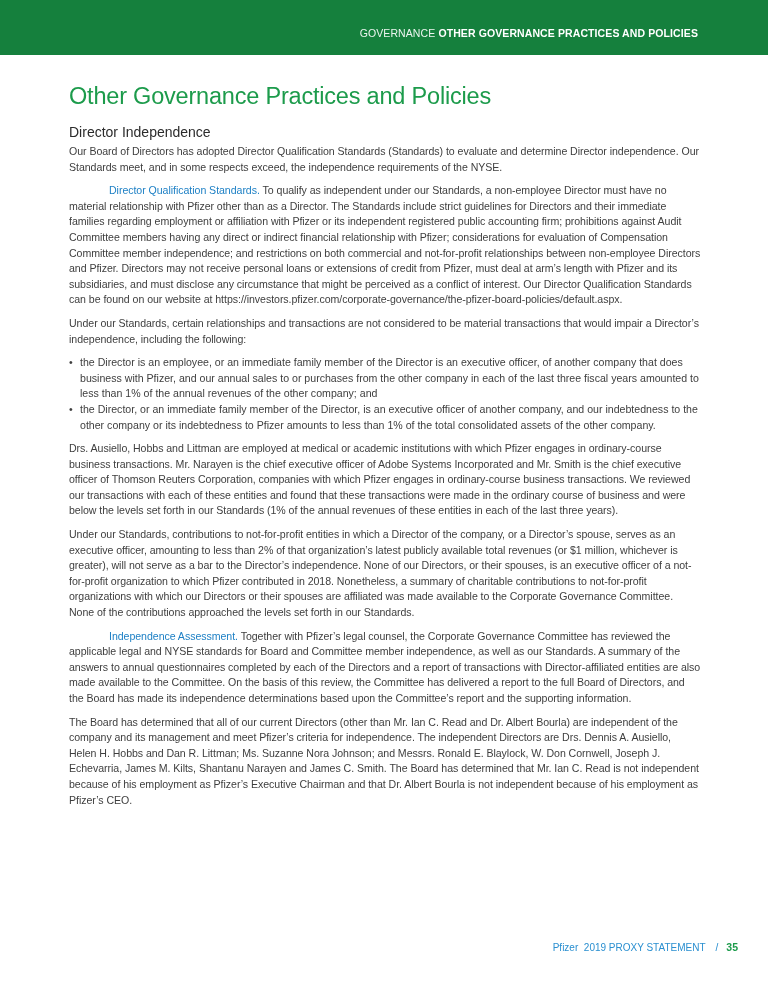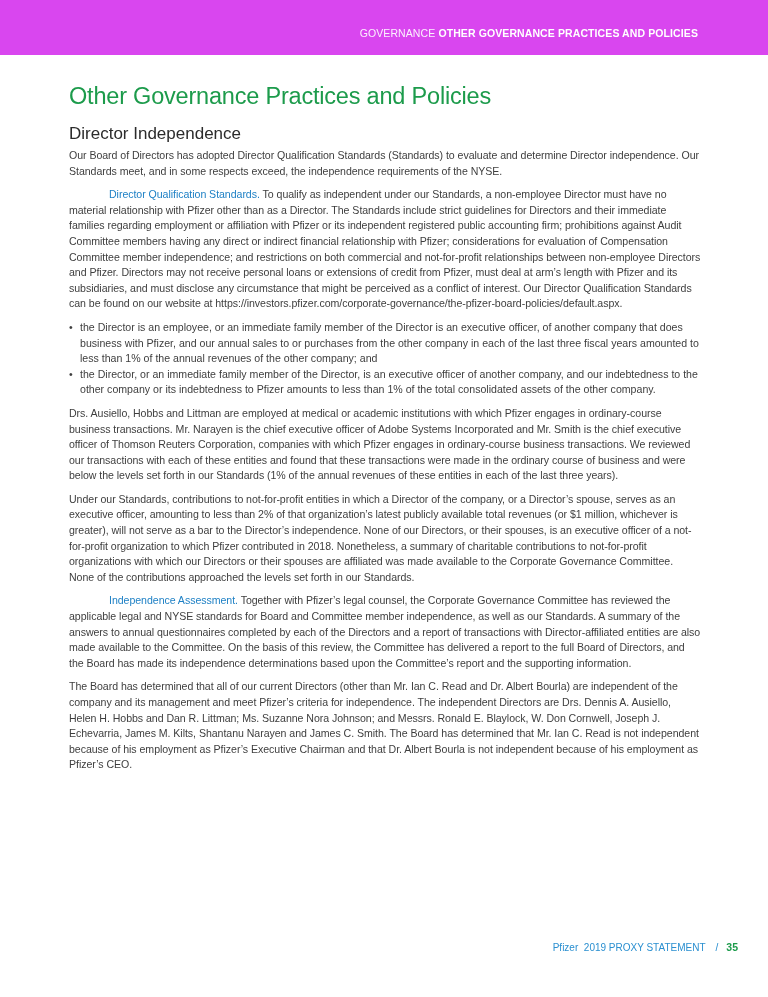--- a/index.html
+++ b/index.html
@@ -1,34 +1,34 @@
 <!DOCTYPE html>
 <html><head>
 <meta charset="utf-8">
 <style>
   html, body { margin: 0; padding: 0; }
   body {
     width: 768px; height: 997px; background: #ffffff; position: relative; overflow: hidden;
     font-family: "Liberation Sans", "DejaVu Sans", sans-serif; color: #3b3b3b;
   }
   .topbar {
-    position: absolute; left: 0; top: 0; width: 768px; height: 55px; background: #d946ef;
+    position: absolute; left: 0; top: 0; width: 768px; height: 55px; background: #15803d;
   }
   .topbar .crumb {
     position: absolute; right: 70px; top: 27px; font-size: 10.5px; color: #ffffff; letter-spacing: 0.1px;
     white-space: nowrap;
   }
   .topbar .crumb .light { font-weight: normal; opacity: 0.92; }
   .topbar .crumb .bold { font-weight: bold; }
   .content { position: absolute; left: 69px; top: 83px; width: 632px; }
   h1 {
     margin: 0; font-weight: normal; font-size: 23.5px; color: #1c9b4b; letter-spacing: -0.2px;
   }
   h2 {
-    margin: 14px 0 4px 0; font-weight: normal; font-size: 17px; color: #2b2b2b;
+    margin: 14px 0 4px 0; font-weight: normal; font-size: 14px; color: #2b2b2b;
   }
   p {
     margin: 0 0 8px 0; font-size: 10.6px; line-height: 15.6px; color: #3e3e3e; letter-spacing: -0.05px;
   }
   .lead { color: #1e80c5; font-weight: normal; padding-left: 40px; }
   ul { margin: 0 0 8px 0; padding: 0; list-style: none; }
   ul li {
     position: relative; padding-left: 11px; font-size: 10.6px; line-height: 15.6px; color: #3e3e3e;
   }
   ul li .bullet { position: absolute; left: 0; top: 0; }
@@ -49,20 +49,21 @@
 </div>
 
 <div class="content">
   <h1>Other Governance Practices and Policies</h1>
   <h2>Director Independence</h2>
 
   <p>Our Board of Directors has adopted Director Qualification Standards (Standards) to evaluate and determine Director independence. Our Standards meet, and in some respects exceed, the independence requirements of the NYSE.</p>
 
   <p><span class="lead">Director Qualification Standards.</span><span> To qualify as independent under our Standards, a non-employee Director must have no material relationship with Pfizer other than as a Director. The Standards include strict guidelines for Directors and their immediate families regarding employment or affiliation with Pfizer or its independent registered public accounting firm; prohibitions against Audit Committee members having any direct or indirect financial relationship with Pfizer; considerations for evaluation of Compensation Committee member independence; and restrictions on both commercial and not-for-profit relationships between non-employee Directors and Pfizer. Directors may not receive personal loans or extensions of credit from Pfizer, must deal at arm’s length with Pfizer and its subsidiaries, and must disclose any circumstance that might be perceived as a conflict of interest. Our Director Qualification Standards can be found on our website at https://investors.pfizer.com/corporate-governance/the-pfizer-board-policies/default.aspx.</span></p>
 
+  <p>Under our Standards, certain relationships and transactions are not considered to be material transactions that would impair a Director’s independence, including the following:</p>
 
   <ul>
     <li><span class="bullet">•</span><span>the Director is an employee, or an immediate family member of the Director is an executive officer, of another company that does business with Pfizer, and our annual sales to or purchases from the other company in each of the last three fiscal years amounted to less than 1% of the annual revenues of the other company; and</span></li>
     <li><span class="bullet">•</span><span>the Director, or an immediate family member of the Director, is an executive officer of another company, and our indebtedness to the other company or its indebtedness to Pfizer amounts to less than 1% of the total consolidated assets of the other company.</span></li>
   </ul>
 
   <p>Drs. Ausiello, Hobbs and Littman are employed at medical or academic institutions with which Pfizer engages in ordinary-course business transactions. Mr. Narayen is the chief executive officer of Adobe Systems Incorporated and Mr. Smith is the chief executive officer of Thomson Reuters Corporation, companies with which Pfizer engages in ordinary-course business transactions. We reviewed our transactions with each of these entities and found that these transactions were made in the ordinary course of business and were below the levels set forth in our Standards (1% of the annual revenues of these entities in each of the last three years).</p>
   <p>Under our Standards, contributions to not-for-profit entities in which a Director of the company, or a Director’s spouse, serves as an executive officer, amounting to less than 2% of that organization’s latest publicly available total revenues (or $1 million, whichever is greater), will not serve as a bar to the Director’s independence. None of our Directors, or their spouses, is an executive officer of a not-for-profit organization to which Pfizer contributed in 2018. Nonetheless, a summary of charitable contributions to not-for-profit organizations with which our Directors or their spouses are affiliated was made available to the Corporate Governance Committee. None of the contributions approached the levels set forth in our Standards.</p>
 
   <p><span class="lead">Independence Assessment.</span><span> Together with Pfizer’s legal counsel, the Corporate Governance Committee has reviewed the applicable legal and NYSE standards for Board and Committee member independence, as well as our Standards. A summary of the answers to annual questionnaires completed by each of the Directors and a report of transactions with Director-affiliated entities are also made available to the Committee. On the basis of this review, the Committee has delivered a report to the full Board of Directors, and the Board has made its independence determinations based upon the Committee’s report and the supporting information.</span></p>

